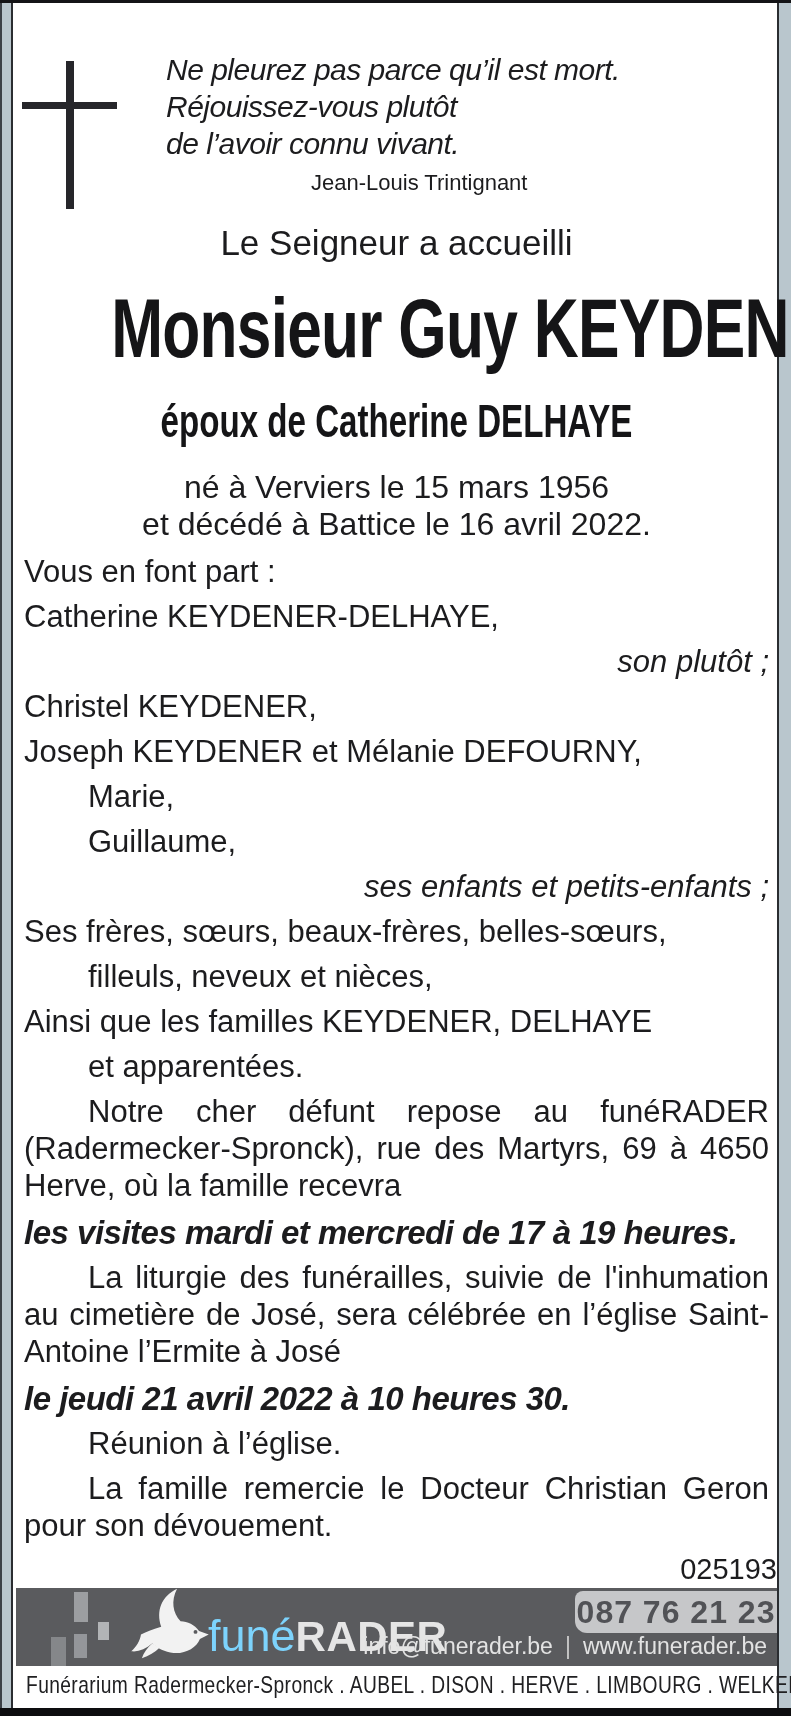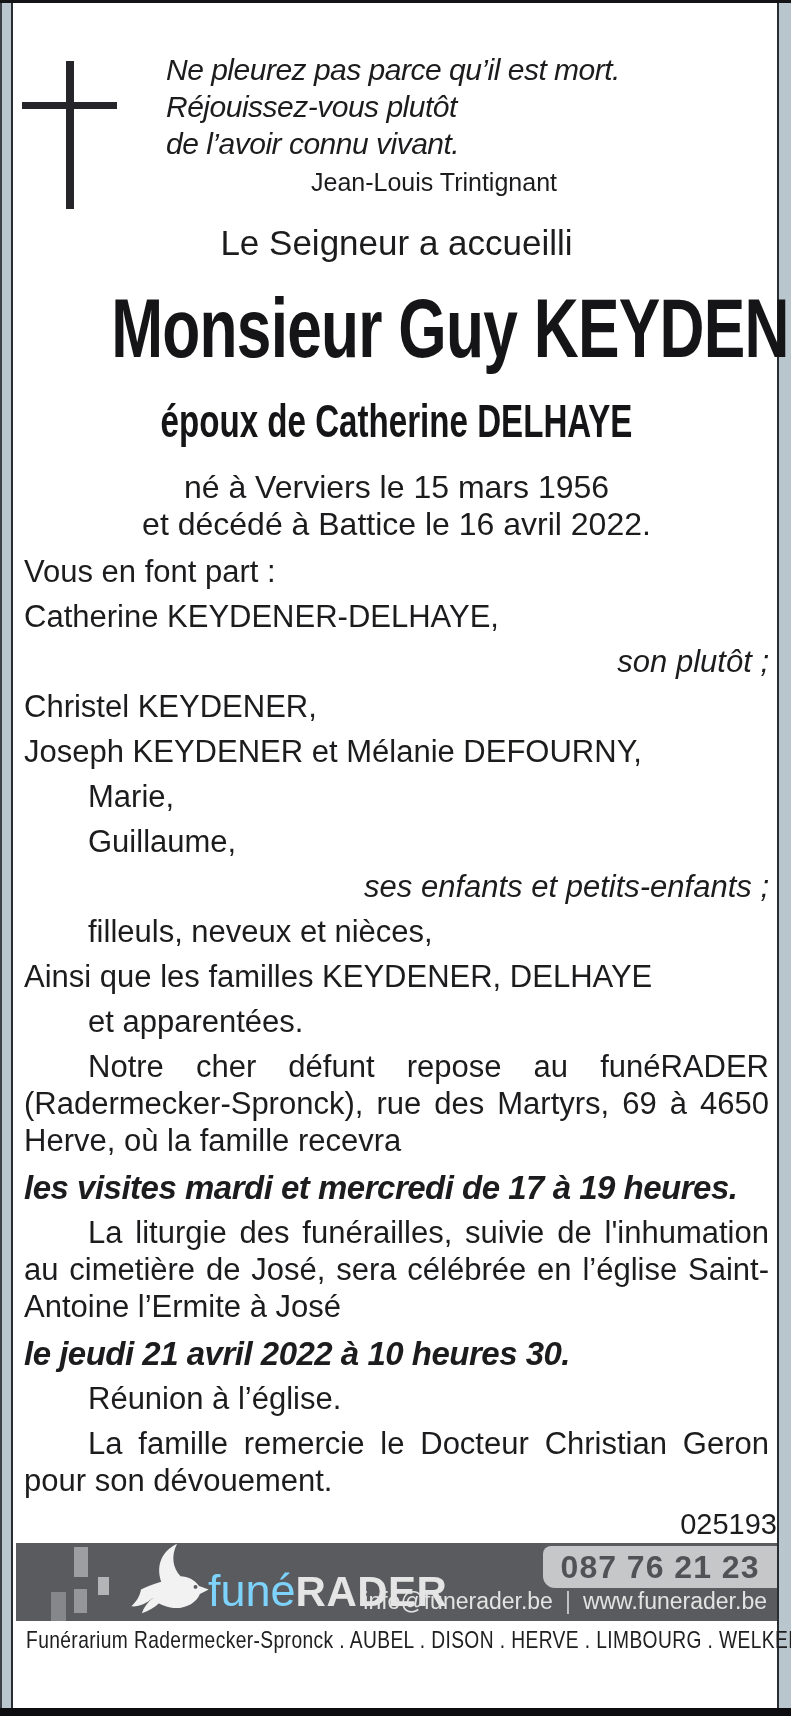--- a/index.html
+++ b/index.html
@@ -16,21 +16,21 @@
   .rule-bottom { position:absolute; bottom:0; left:0; right:0; height:8px; background:#0d0d0f; }
   .frame-left  { position:absolute; top:3px; bottom:8px; left:0; width:13px; box-sizing:border-box;
                  background:#b9c6cd; border-left:2px solid #3c4147; border-right:2px solid #2a2d31; }
   .frame-right { position:absolute; top:3px; bottom:8px; right:0; width:14px; box-sizing:border-box;
                  background:#b9c6cd; border-left:2px solid #2a2d31; }
   .content { position:absolute; left:16px; right:14px; top:3px;margin-top:12px; }
 
   .cross { position:absolute; left:6px; top:46px; }
 
   .quote-block { margin:36px 0 0 150px; font-style:italic; font-size:30px; line-height:37px; letter-spacing:-0.5px; }
-  .quote-attr  { font-style:normal; letter-spacing:0; padding-left:145px; font-size:25px; margin-top:2px; }
+  .quote-attr  { font-style:normal; letter-spacing:0; padding-left:145px; font-size:22px; margin-top:2px; }
 
   .line-intro { text-align:center; font-size:35px; line-height:40px; margin-top:22px; }
 
   .title { margin:26px 0 0; text-align:center; font-size:83px; font-weight:bold; line-height:80px;
            white-space:nowrap; transform:scaleX(0.75); transform-origin:center; letter-spacing:-1px; color:#151517; }
   .subtitle { margin-top:28px; text-align:center; font-weight:bold; font-size:46px; line-height:48px;
               white-space:nowrap; transform:scaleX(0.72); transform-origin:center; color:#151517; }
 
   .birth { margin-top:24px; }
   .birth, .death { text-align:center; font-size:32px; line-height:37px; }
@@ -48,21 +48,21 @@
   .band { position:relative; margin-top:4px; height:78px; background:#5a5b5e; }
   .sq { position:absolute; }
   .sq1 { left:58px; top:4px;  width:14px; height:30px; background:#9c9ea1; }
   .sq2 { left:58px; top:46px; width:13px; height:24px; background:#94969a; }
   .sq3 { left:82px; top:34px; width:11px; height:18px; background:#b2b4b6; }
   .sq4 { left:35px; top:49px; width:15px; height:29px; background:#85878a; }
   .dove { position:absolute; left:110px; top:-2px; }
   .brand { position:absolute; left:192px; bottom:8px; line-height:1; white-space:nowrap; }
   .brand-light { font-size:45px; color:#7dd3fc; }
   .brand-bold  { font-size:42px; font-weight:bold; color:#e5e5e5; letter-spacing:0.5px; }
-  .phone-box { position:absolute; right:0; top:3px; width:234px; height:42px; background:#c6c7c9;
+  .phone-box { position:absolute; right:0; top:3px; width:202px; height:42px; background:#c6c7c9;
                border-radius:8px 0 0 12px; display:flex; align-items:center; justify-content:center;
                font-weight:bold; font-size:32px; color:#515256; letter-spacing:1px; }
   .contact { position:absolute; right:10px; bottom:6px; font-size:23px; color:#e3e3e3; white-space:nowrap; }
   .contact .sep { padding:0 12px; color:#c9c9c9; }
 
   .locations-wrap { margin-top:6px; padding-left:10px; }
   .locations { display:inline-block; font-size:24px; line-height:26px; white-space:nowrap;
                transform:scaleX(0.8); transform-origin:left center; color:#202022; letter-spacing:0.5px; }
 </style>
 </head>
@@ -99,20 +99,21 @@
 
     <div class="body-text">
       <div class="bl">Vous en font part :</div>
       <div class="bl">Catherine KEYDENER-DELHAYE,</div>
       <div class="bl right-italic">son plutôt ;</div>
       <div class="bl">Christel KEYDENER,</div>
       <div class="bl">Joseph KEYDENER et Mélanie DEFOURNY,</div>
       <div class="bl indent">Marie,</div>
       <div class="bl indent">Guillaume,</div>
       <div class="bl right-italic">ses enfants et petits-enfants ;</div>
+      <div class="bl">Ses frères, sœurs, beaux-frères, belles-sœurs,</div>
       <div class="bl indent">filleuls, neveux et nièces,</div>
       <div class="bl">Ainsi que les familles KEYDENER, DELHAYE</div>
       <div class="bl indent">et apparentées.</div>
 
       <p class="para">Notre cher défunt repose au funéRADER (Radermecker-Spronck), rue des Martyrs, 69 à 4650 Herve, où la famille recevra</p>
       <div class="bold-center">les visites mardi et mercredi de 17 à 19 heures.</div>
       <p class="para">La liturgie des funérailles, suivie de l'inhumation au cimetière de José, sera célébrée en l’église Saint-Antoine l’Ermite à José</p>
       <div class="bold-center">le jeudi 21 avril 2022 à 10 heures 30.</div>
       <div class="bl indent">Réunion à l’église.</div>
       <p class="para">La famille remercie le Docteur Christian Geron pour son dévouement.</p>

